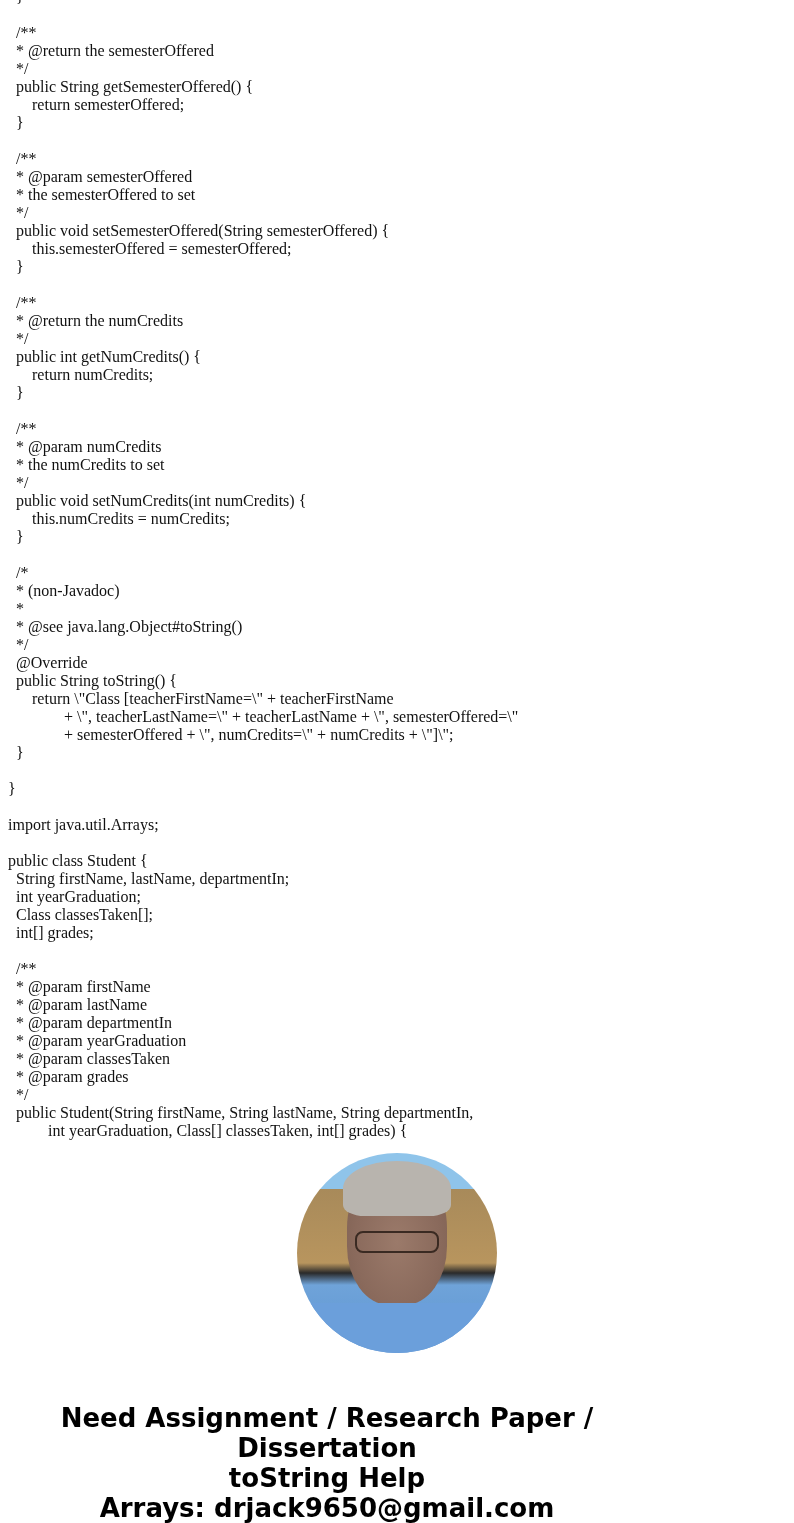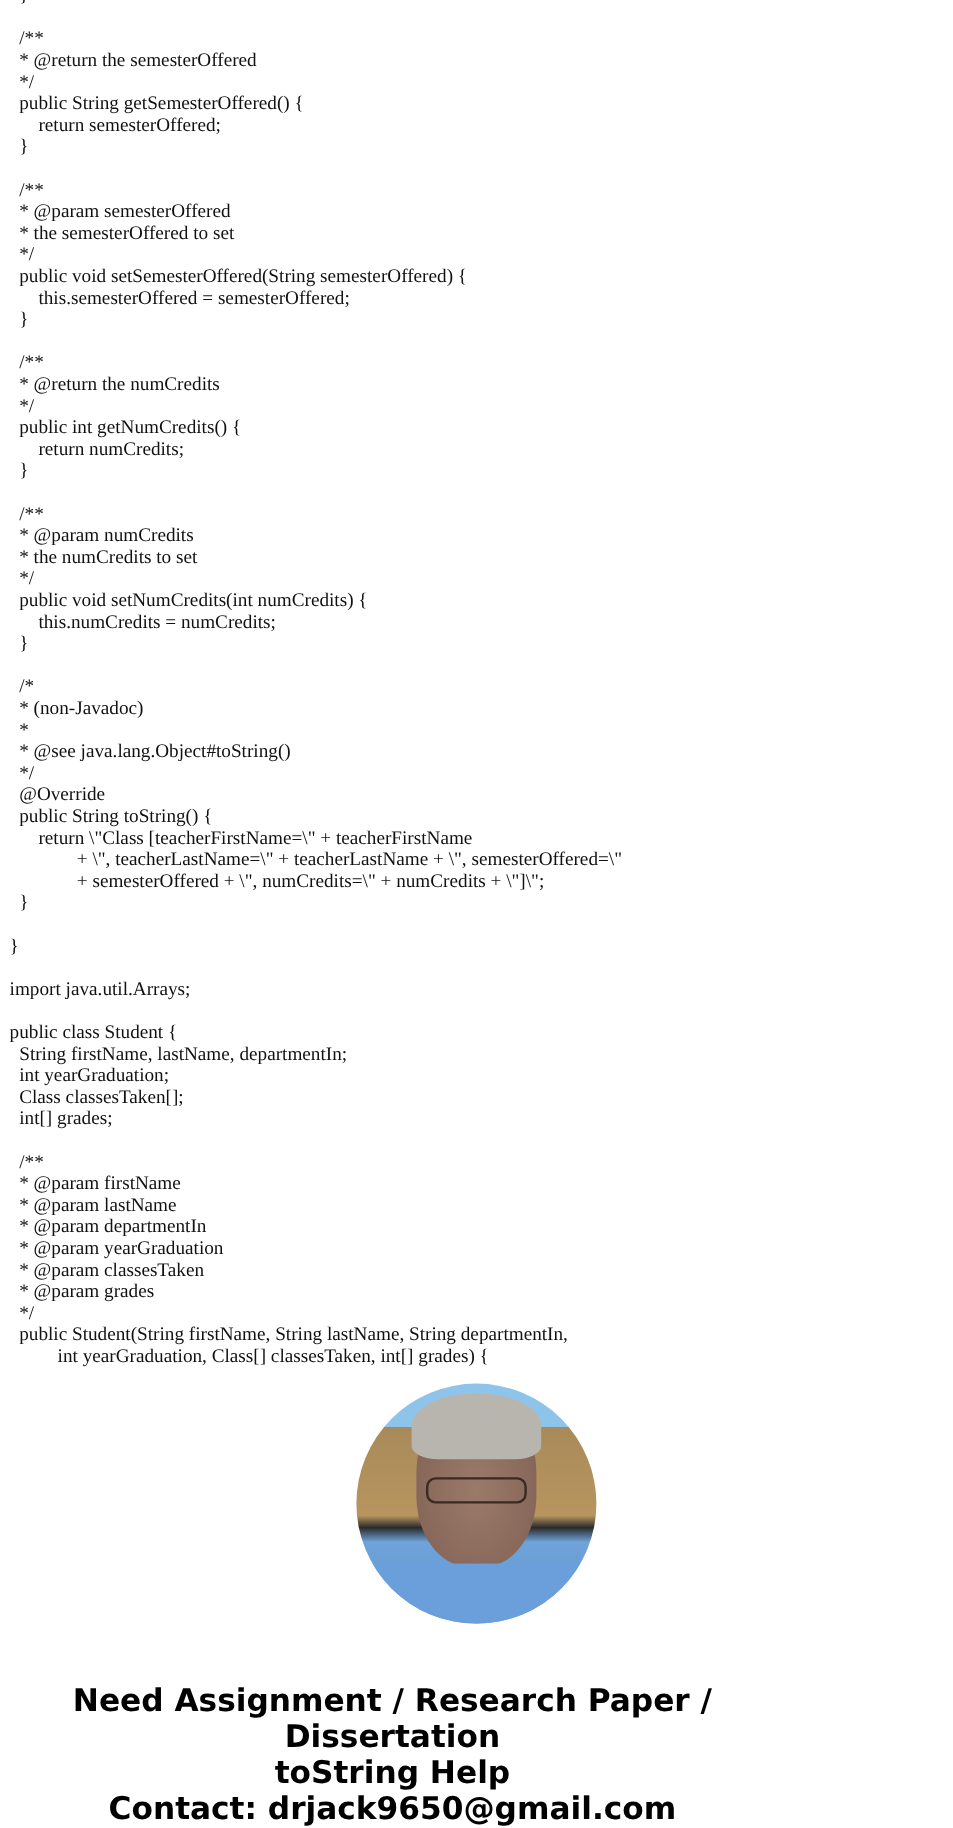--- a/index.html
+++ b/index.html
@@ -48,14 +48,14 @@
 <div class="avatar">
   <div class="face"></div>
   <div class="hair"></div>
   <div class="glasses"></div>
   <div class="shirt"></div>
 </div>
 
 <div class="promo">
   <div>Need Assignment / Research Paper / Dissertation</div>
   <div>toString Help</div>
-  <div>Contact: drjack9650@gmail.com</div>
+  <div>Arrays: drjack9650@gmail.com</div>
 </div>
 
 </body></html>

